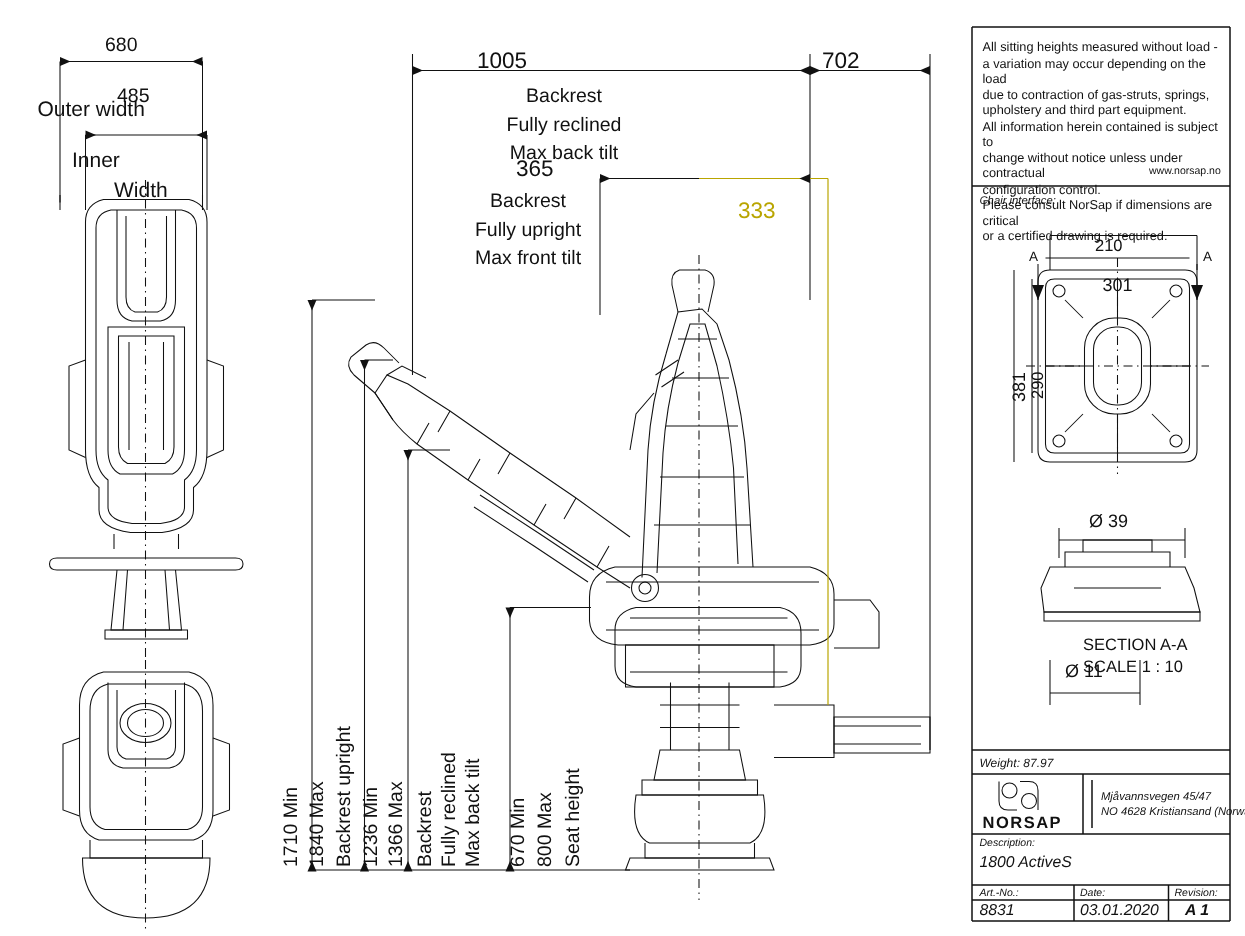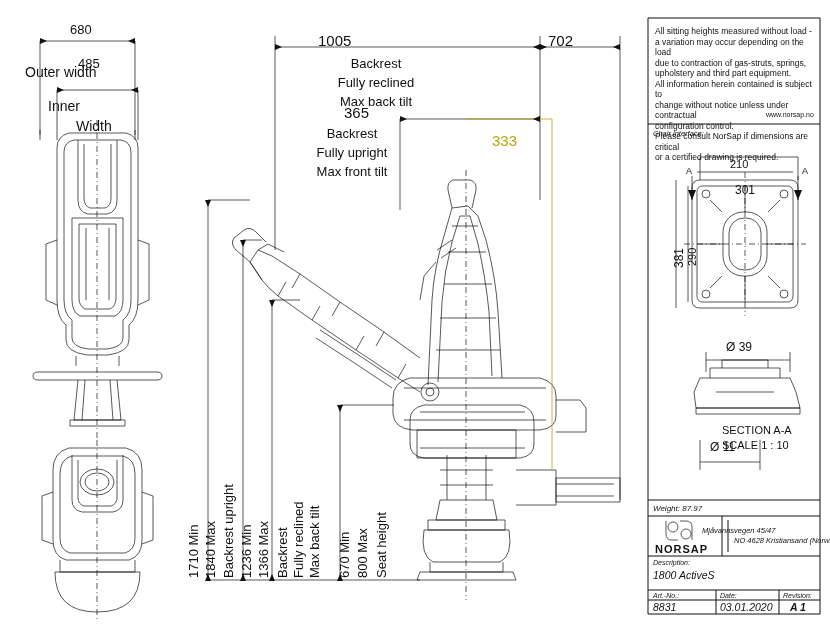--- a/index.html
+++ b/index.html
@@ -281,21 +281,21 @@
   <div class="dim-text small" style="left:686px;top:166px;font-size:9px;">A</div>
   <div class="dim-text small" style="left:802px;top:166px;font-size:9px;">A</div>
 
   <div class="dim-text small" style="left:726px;top:340px;font-size:12px;">Ø 39</div>
   <div class="dim-text small" style="left:710px;top:440px;font-size:12px;">Ø 11</div>
   <div class="dim-text small" style="left:722px;top:424px;font-size:11px;">SECTION A-A</div>
   <div class="dim-text small" style="left:722px;top:439px;font-size:11px;">SCALE 1 : 10</div>
 
   <div class="tblock" style="left:653px;top:504px;">Weight: 87.97</div>
   <div class="logo-text" style="left:655px;top:543px;">NORSAP</div>
-  <div class="tblock" style="left:702px;top:526px;font-size:7.5px;">Mjåvannsvegen 45/47</div>
+  <div class="tblock" style="left:734px;top:526px;font-size:7.5px;">Mjåvannsvegen 45/47</div>
   <div class="tblock" style="left:734px;top:536px;font-size:7.5px;">NO 4628  Kristiansand (Norway)</div>
 
   <div class="tblock" style="left:653px;top:559px;font-size:7px;">Description:</div>
   <div class="tblock d" style="left:653px;top:569px;">1800 ActiveS</div>
 
   <div class="tblock" style="left:653px;top:592px;font-size:7px;">Art.-No.:</div>
   <div class="tblock d" style="left:653px;top:601px;">8831</div>
 
   <div class="tblock" style="left:720px;top:592px;font-size:7px;">Date:</div>
   <div class="tblock d" style="left:720px;top:601px;">03.01.2020</div>

